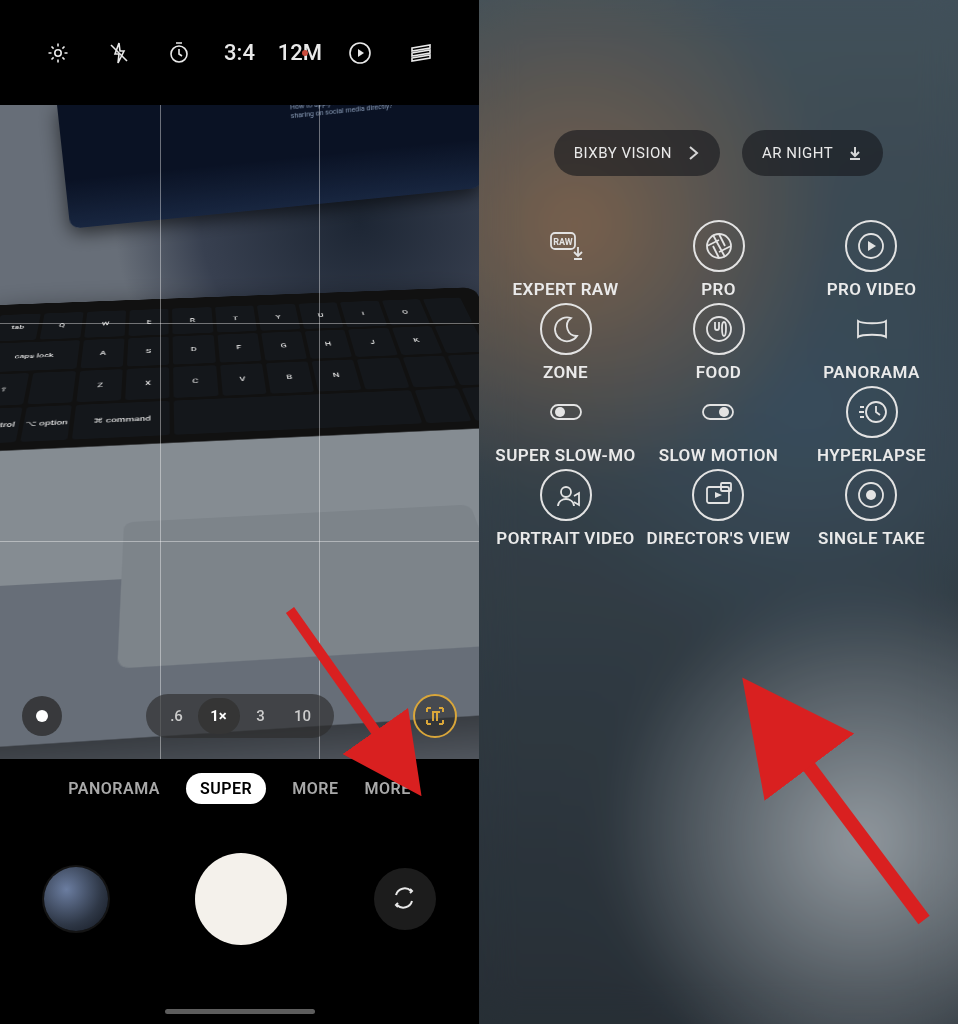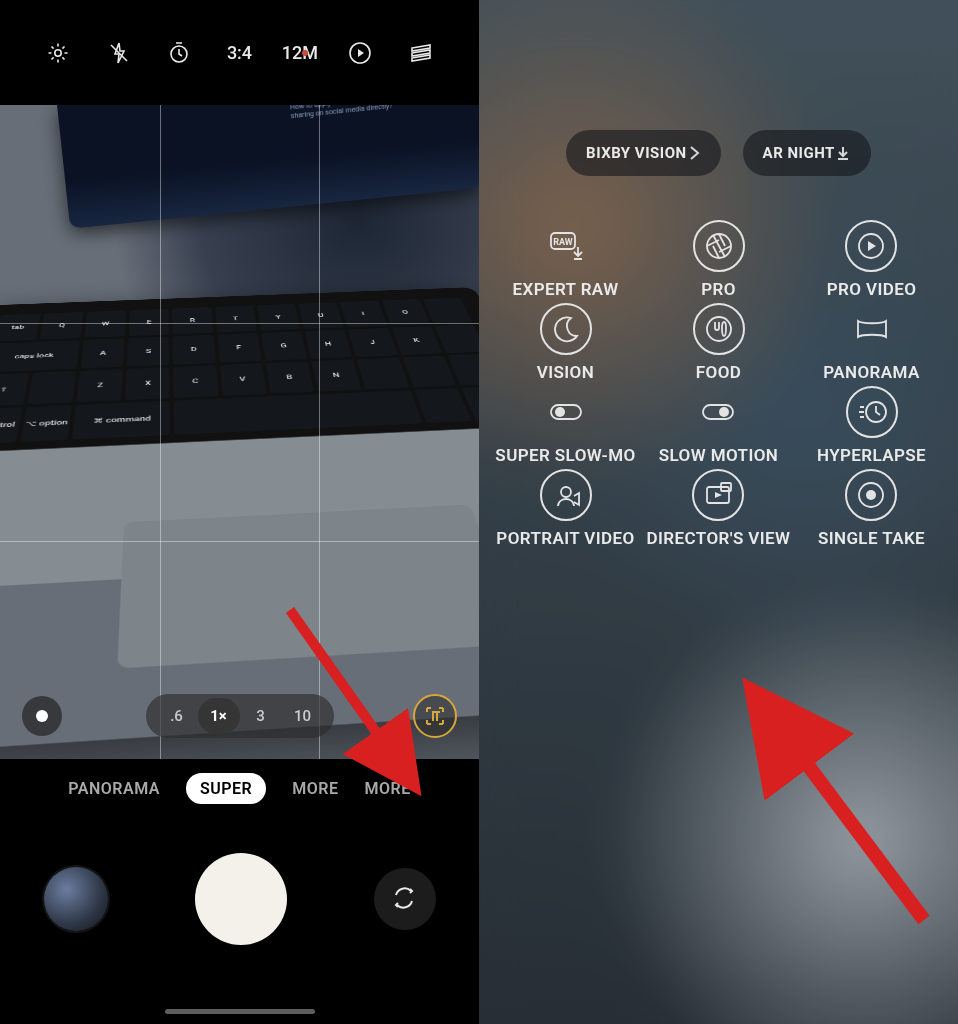--- a/index.html
+++ b/index.html
@@ -7,21 +7,21 @@
     --h: 1024px;
     --half: 479px;
   }
   *{box-sizing:border-box;margin:0;padding:0;font-family:-apple-system,BlinkMacSystemFont,"Segoe UI",Roboto,Helvetica,Arial,sans-serif;}
   body{background:#111;display:flex;justify-content:center;}
   #stage{width:var(--w);height:var(--h);position:relative;overflow:hidden;display:flex;}
   .pane{width:var(--half);height:100%;position:relative;overflow:hidden;}
   
   #left{background:#000;}
   #left .topbar{position:absolute;top:0;left:0;right:0;height:105px;background:#000;display:flex;align-items:center;justify-content:space-evenly;padding:0 18px;}
-  #left .topbar .titem{color:#e9e9e9;font-size:18px;font-weight:500;display:flex;align-items:center;justify-content:center;width:40px;height:40px;position:relative;}
+  #left .topbar .titem{color:#e9e9e9;font-size:22px;font-weight:500;display:flex;align-items:center;justify-content:center;width:40px;height:40px;position:relative;}
   #left .topbar svg{stroke:#e9e9e9;fill:none;stroke-width:1.6;}
   .rec-dot{position:absolute;top:50px;left:50%;transform:translateX(62px);width:6px;height:6px;border-radius:50%;background:#c84b3c;}
   
   #viewfinder{position:absolute;top:105px;left:0;right:0;bottom:265px;overflow:hidden;}
   #viewfinder .bg{
     position:absolute;inset:0;
     background:
       radial-gradient(ellipse 60% 40% at 75% 18%, #1d2634 0%, #384050 55%, #676e78 85%),
       linear-gradient(200deg,#b5bcc3 0%, #7c848c 35%, #1e232a 75%, #0d0f14 100%);
   }
@@ -74,21 +74,21 @@
   
   #right{background:
     radial-gradient(circle at 20% 22%, #8e6f54 0%, rgba(142,111,84,0) 30%),
     radial-gradient(circle at 68% 40%, #3f5666 0%, rgba(63,86,102,0) 38%),
     radial-gradient(circle at 80% 82%, #aeb6bb 0%, rgba(174,182,187,0) 28%),
     linear-gradient(180deg,#4a5b64 0%, #3a474f 46%, #2a3238 100%);
     position:relative;}
   #right::before{content:"";position:absolute;inset:0;backdrop-filter:blur(18px);background:rgba(30,36,42,.18);}
   #right .content{position:relative;}
   #top-pills{position:absolute;top:130px;left:0;right:0;display:flex;justify-content:center;gap:22px;}
-  .pill{height:46px;padding:0 20px;border-radius:23px;background:rgba(20,22,26,.6);display:flex;align-items:center;color:#eaeaea;font-size:15px;font-weight:700;letter-spacing:.5px;}
+  .pill{height:46px;padding:0 20px;border-radius:23px;background:rgba(20,22,26,.6);display:flex;align-items:center;gap:14px;color:#eaeaea;font-size:15px;font-weight:400;letter-spacing:.5px;}
   .pill .right-ic{opacity:.9;display:flex;}
   .pill svg{stroke:#e9e9e9;fill:none;stroke-width:2;}
   
   #mode-grid{position:absolute;top:220px;left:0;right:0;bottom:265px;display:grid;grid-template-columns:repeat(3,1fr);grid-template-rows:repeat(4,1fr);align-items:center;justify-items:center;row-gap:4px;padding:0 10px;}
   .mode-item{display:flex;flex-direction:column;align-items:center;gap:7px;color:#eaeaea;}
   .mode-item .circ{width:52px;height:52px;border-radius:50%;border:2px solid #e3e3e3;display:flex;align-items:center;justify-content:center;}
   .mode-item .circ.no-border{border:none;}
   .mode-item .lbl{font-size:17px;font-weight:600;letter-spacing:.4px;text-align:center;white-space:nowrap;}
   .mode-item svg{stroke:#e3e3e3;fill:none;stroke-width:1.8;}
 </style>
@@ -289,21 +289,21 @@
               </svg>
             </div>
             <div class="lbl">PRO VIDEO</div>
           </div>
           <div class="mode-item">
             <div class="circ">
               <svg width="30" height="30" stroke="#e3e3e3" fill="none" stroke-width="1.8">
                 <path d="M20 4a12 12 0 1 0 6 18 10 10 0 0 1-6-18z"></path>
               </svg>
             </div>
-            <div class="lbl">VISION</div>
+            <div class="lbl">ZONE</div>
           </div>
           <div class="mode-item">
             <div class="circ">
               <svg width="30" height="30" stroke="#e3e3e3" fill="none" stroke-width="1.8">
                 <circle cx="15" cy="15" r="12"></circle>
                 <path d="M11 8v6a2 2 0 0 0 4 0V8M11 8v0M13 8v0M15 8v0M20 8c-2 0-2 4-2 6s0 8 2 8 2-6 2-8-0-6-2-6z"></path>
               </svg>
             </div>
             <div class="lbl">FOOD</div>
           </div>

